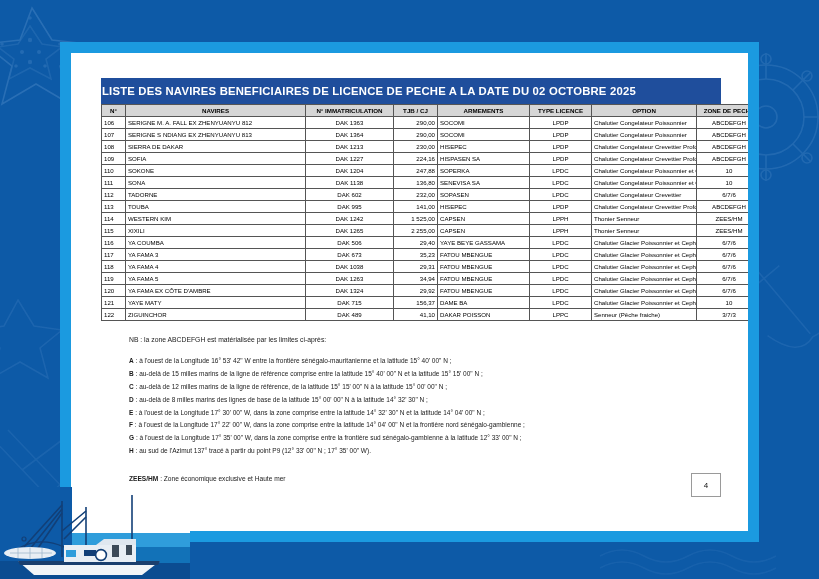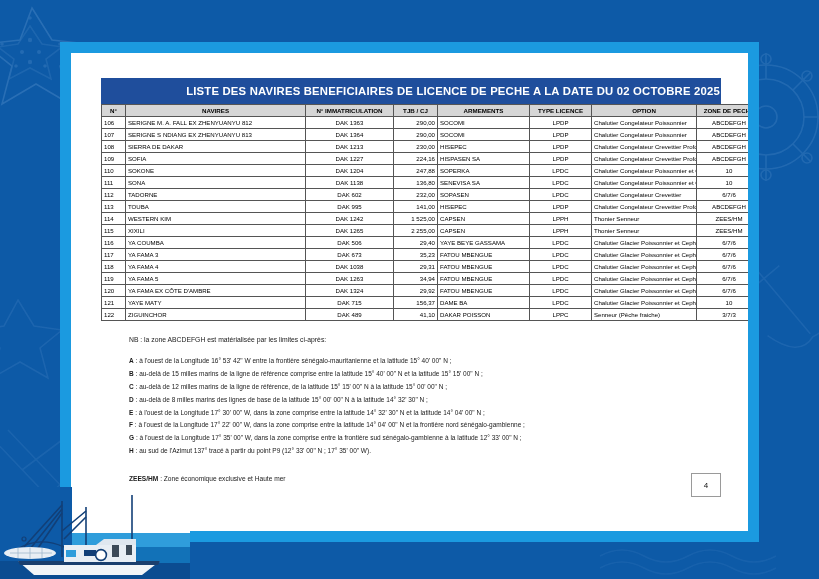--- a/index.html
+++ b/index.html
@@ -17,21 +17,21 @@
     position:absolute;left:60px;top:42px;width:699px;height:500px;
     background:#1b9ae0;z-index:2;
   }
   .page{
     position:absolute;left:71px;top:53px;width:677px;height:478px;
     background:#ffffff;z-index:3;overflow:hidden;
   }
   
   .doc-inner{position:absolute;left:30px;top:25px;width:620px;}
   .tbl-title{
-    background:#1f4e9c;color:#ffffff;text-align:right;
+    background:#1f4e9c;color:#ffffff;text-align:left;
     font-weight:bold;font-size:11.3px;letter-spacing:.2px;
     padding:6px 0 6px 0;border:1px solid #1f4e9c;
     font-family:"Liberation Sans", sans-serif;
   }
   table.vessels{
     border-collapse:collapse;width:620px;table-layout:fixed;
     font-size:6.1px;color:#000;
   }
   table.vessels th,table.vessels td{
     border:1px solid #555;padding:0 2px;height:11px;line-height:11px;

